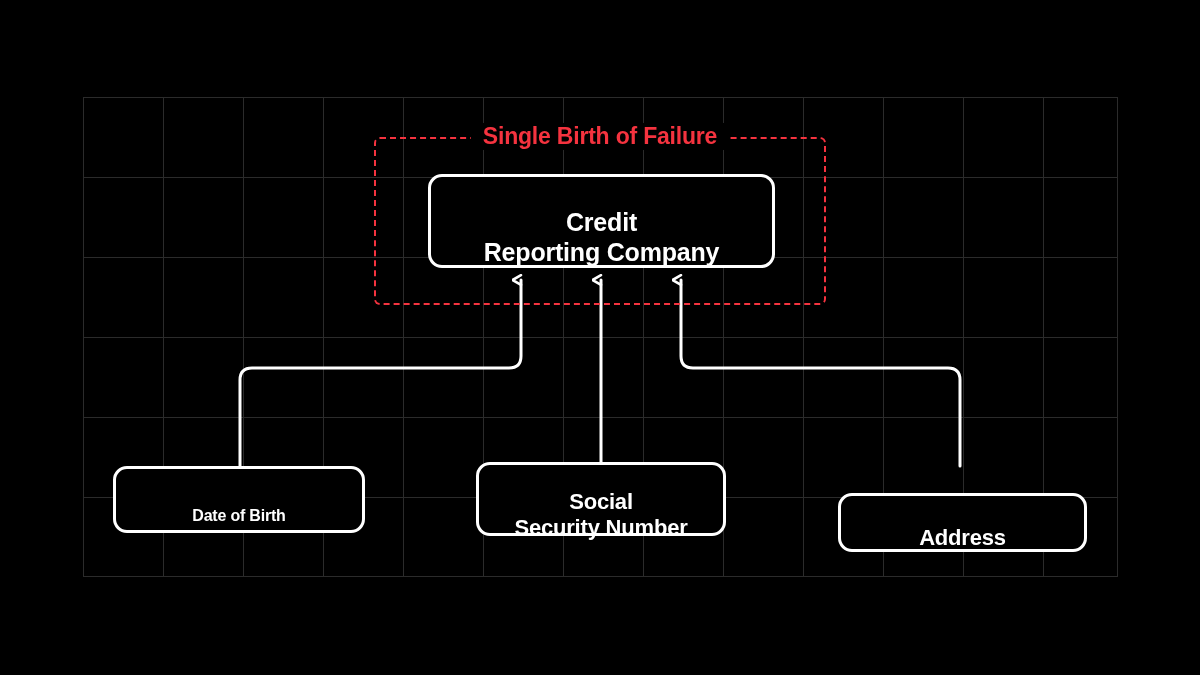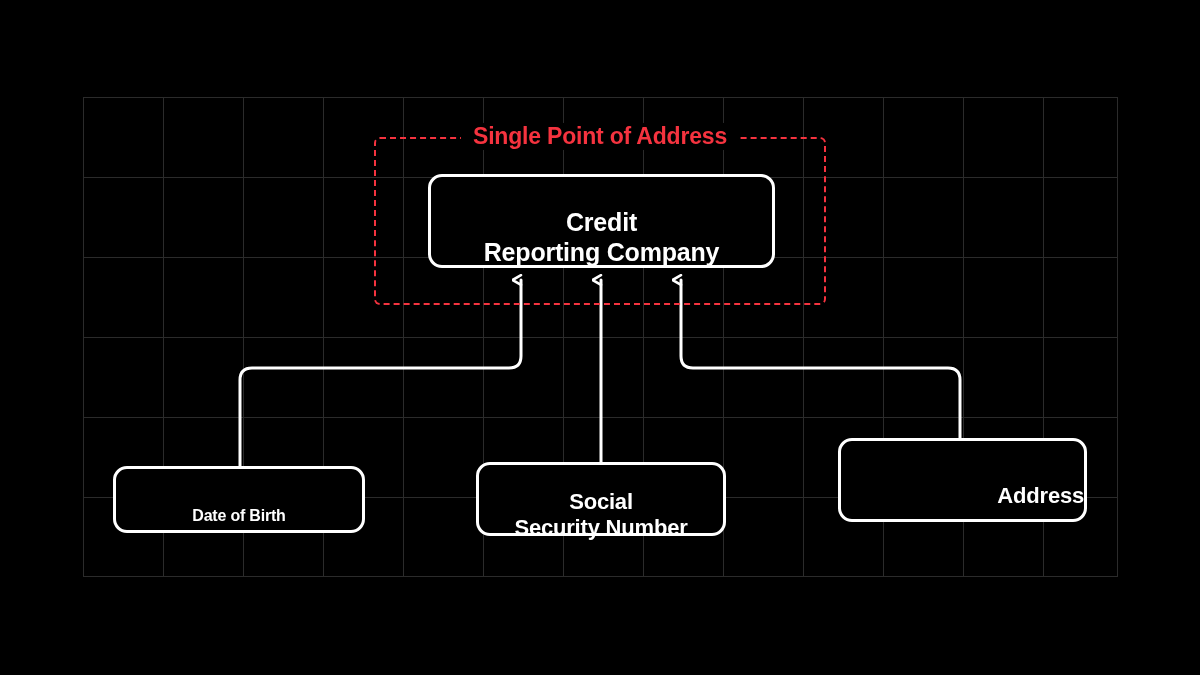--- a/index.html
+++ b/index.html
@@ -83,24 +83,23 @@
     left:113px; top:466px;
     width:252px; height:67px;
     font-size:16px;
   }
   #node-ssn {
     left:476px; top:462px;
     width:250px; height:74px;
     font-size:22px;
   }
   #node-addr {
-    left:838px; top:438px;
-    width:249px; height:84px;
+    left:838px; top:493px;
+    width:249px; height:59px;
     font-size:22px;
-    justify-content:flex-end;
   }
 </style>
 </head>
 <body>
 
 <div id="stage">
 
   <div class="grid-layer"></div>
 
   <svg class="wire-layer" viewBox="0 0 1200 675" width="1200" height="675">
@@ -111,21 +110,21 @@
     </defs>
 
     <path d="M240,466 L240,380 Q240,368 252,368 L509,368 Q521,368 521,356 L521,280" fill="none" stroke="#ffffff" stroke-width="3" stroke-linecap="round" stroke-linejoin="round" marker-end="url(#arrowUp)"></path>
 
     <path d="M601,462 L601,280" fill="none" stroke="#ffffff" stroke-width="3" stroke-linecap="round" marker-end="url(#arrowUp)"></path>
 
     <path d="M960,466 L960,380 Q960,368 948,368 L693,368 Q681,368 681,356 L681,280" fill="none" stroke="#ffffff" stroke-width="3" stroke-linecap="round" stroke-linejoin="round" marker-end="url(#arrowUp)"></path>
   </svg>
 
   <div class="failure-zone"></div>
-  <div class="failure-label">Single Point of Address</div>
+  <div class="failure-label">Single Birth of Failure</div>
 
   <div class="node" id="node-crc">
     <span class="node-label">Credit
 Reporting Company</span>
   </div>
 
   <div class="node" id="node-dob">
     <span class="node-label">Date of Birth</span>
   </div>
 

